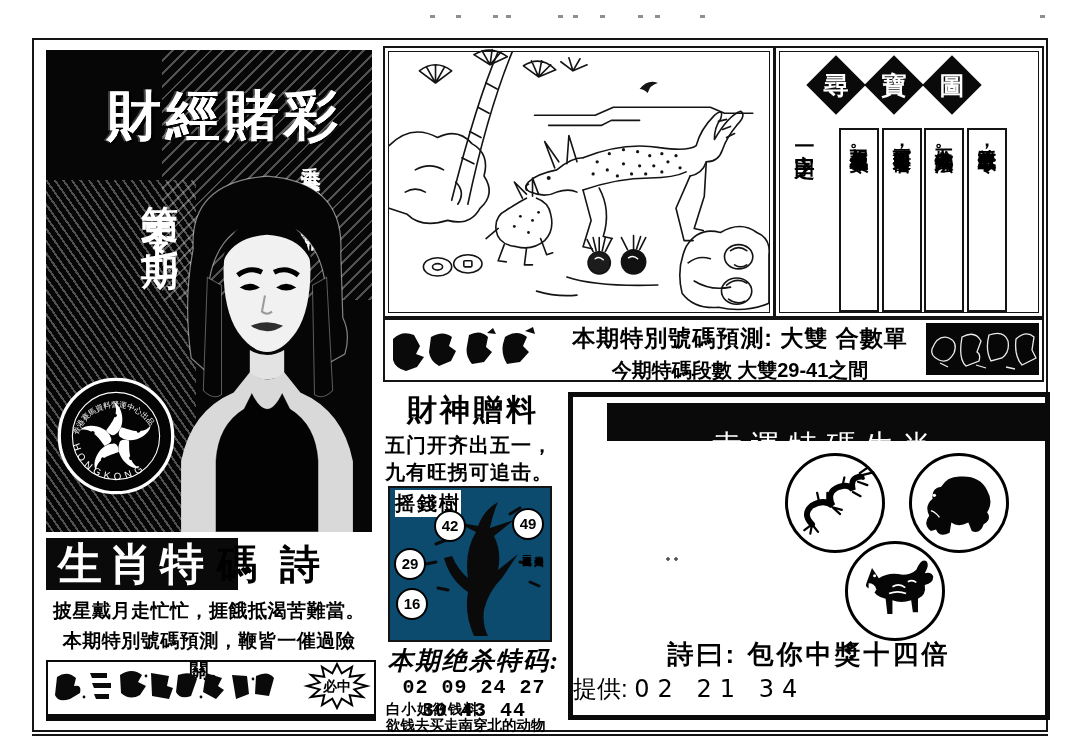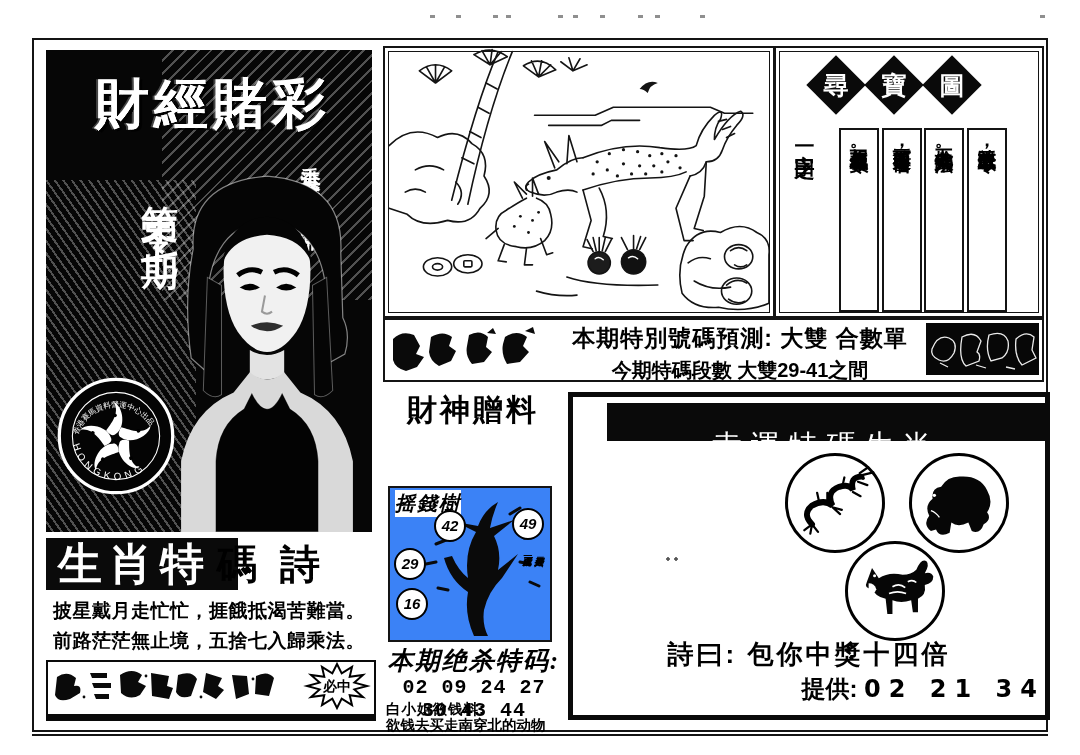--- a/index.html
+++ b/index.html
@@ -14,21 +14,21 @@
   #bottom-rule{left:32px;top:734px;width:1016px;height:2px;background:#141414;}
   .speck{position:absolute;top:15px;width:5px;height:3px;background:#8f8f8f;}
 
   
   #masthead{left:46px;top:50px;width:326px;height:482px;background:#060606;overflow:hidden;}
   .hatch1{right:0;top:0;width:210px;height:250px;
           background:repeating-linear-gradient(135deg,transparent 0 7px,rgba(255,255,255,.55) 7px 9px);opacity:.55;}
   .hatch2{left:0;top:130px;width:150px;height:352px;
           background:repeating-linear-gradient(55deg,transparent 0 5px,rgba(255,255,255,.5) 5px 7px);opacity:.6;}
   #m-title{left:0;top:22px;width:100%;text-align:center;font-size:54px;line-height:1;
-           font-weight:800;color:#fff;letter-spacing:5px;margin:4px;
+           font-weight:800;color:#fff;letter-spacing:5px;margin:16px;
            text-shadow:3px 2px 0 rgba(0,0,0,.8),-2px 0 0 rgba(255,255,255,.25);filter:contrast(1.5);}
   #m-issue{left:88px;top:126px;height:262px;font-size:37px;font-weight:700;color:#fff;letter-spacing:12px;}
   #m-pub{left:252px;top:100px;height:352px;font-size:20px;font-weight:600;color:#fff;letter-spacing:5px;}
   #portrait{left:116px;top:106px;width:210px;height:376px;}
   #emblem{left:10px;top:326px;width:120px;height:120px;}
 
   
   #zp-head{left:46px;top:538px;width:326px;height:52px;display:flex;align-items:center;
            background:linear-gradient(90deg,#0a0a0a 0 59%,#ffffff 59%);}
   #zp-head .seg1{color:#fff;font-size:44px;font-weight:900;letter-spacing:7px;margin-left:12px;filter:blur(.4px);}
@@ -59,42 +59,42 @@
   #band{left:383px;top:318px;width:657px;height:60px;border:2px solid #141414;background:#fff;}
   #band-center{position:absolute;left:165px;top:3px;width:380px;text-align:center;}
   #band-line1{font-size:23px;font-weight:800;letter-spacing:1px;}
   #band-line2{font-size:20px;font-weight:700;margin-top:3px;}
   #band-stamp-l{position:absolute;left:6px;top:7px;width:148px;height:46px;}
   #band-stamp-r{position:absolute;right:3px;top:3px;width:113px;height:52px;background:#070707;}
 
   
   #cs-title{left:386px;top:390px;width:174px;text-align:center;font-size:30px;font-weight:900;letter-spacing:3px;}
   #cs-tips{left:385px;top:432px;width:178px;font-size:20px;font-weight:800;line-height:27px;letter-spacing:1px;}
-  #tree-box{left:388px;top:486px;width:160px;height:152px;border:2px solid #141414;background:#3b82f6;font-style:italic;}
+  #tree-box{left:388px;top:486px;width:160px;height:152px;border:2px solid #141414;background:#0c4a6e;}
   #tree-label{position:absolute;left:5px;top:2px;font-size:20px;font-weight:700;letter-spacing:2px;background:#fff;z-index:2;}
   .tree-num{position:absolute;width:28px;height:28px;border:2px solid #000;border-radius:50%;background:#fff;
             text-align:center;line-height:28px;font-size:15px;font-weight:800;z-index:2;}
   .tree-note{position:absolute;writing-mode:vertical-rl;text-orientation:upright;font-size:9px;font-weight:700;
              letter-spacing:0;z-index:2;filter:blur(.3px);}
   #cs-kill-label{left:384px;top:644px;width:180px;text-align:center;font-size:25px;font-weight:900;
                  font-family:"Liberation Serif",serif;font-style:italic;letter-spacing:2px;}
   #cs-kill-nums{left:383px;top:676px;width:182px;text-align:center;font-size:20px;font-weight:800;letter-spacing:1px;
                 font-family:Liberation Mono, monospace;}
   #cs-lady-label{left:386px;top:700px;font-size:14.5px;font-weight:800;letter-spacing:1px;}
   #cs-lady-text{left:386px;top:716px;width:178px;font-size:14.5px;font-weight:800;}
 
   
   #lucky{left:568px;top:392px;width:472px;height:318px;border:5px solid #0a0a0a;background:#fff;}
   #lk-band{position:absolute;left:34px;right:0;top:6px;height:38px;background:#0a0a0a;
            display:flex;align-items:center;justify-content:center;}
   #lk-band span{color:#fff;font-size:30px;font-weight:400;letter-spacing:8px;filter:blur(.3px);margin-top:48px;}
   .zcirc{position:absolute;width:94px;height:94px;border:3px solid #000;border-radius:50%;background:#fff;
          display:flex;align-items:center;justify-content:center;}
   #lk-poem{position:absolute;left:0;right:0;top:240px;text-align:center;font-size:26px;font-weight:800;letter-spacing:3px;}
-  #lk-provide{position:absolute;left:0;right:0;top:276px;text-align:right;font-size:24px;font-weight:700;}
+  #lk-provide{position:absolute;left:0;right:0;top:276px;text-align:left;font-size:24px;font-weight:400;}
   #lk-provide .nums{letter-spacing:8px;font-family:"DejaVu Sans",sans-serif;}
   .dotpair{position:absolute;left:92px;top:160px;width:14px;height:4px;
            background:radial-gradient(circle at 3px 2px,#555 1.5px,transparent 2px),
                       radial-gradient(circle at 11px 2px,#555 1.5px,transparent 2px);}
 </style>
 </head>
 <body>
 
 <div id="page">
 
@@ -173,21 +173,21 @@
       <text font-size="9" fill="#fff" letter-spacing="4"><textPath href="#arcB" startOffset="8">HONGKONG</textPath></text>
     </svg>
   </section>
 
   <div id="zp-head" class="abs">
     <span class="seg1">生肖特</span>
     <span class="seg2">碼 詩</span>
   </div>
   <div id="zp-poem" class="abs">
     <div>披星戴月走忙忙，捱餓抵渴苦難當。</div>
-    <div>前路茫茫無止境，五捨七入歸乘法。</div>
+    <div>本期特別號碼預測，鞭皆一催過險關。</div>
   </div>
   <div id="zp-garbled" class="abs">
     <svg style="left:6px;top:5px;" width="238" height="38" viewBox="0 0 238 38">
       <path fill="#0a0a0a" d="M3,10 q10,-7 19,1 l-2,8 q8,-2 6,7 l-10,6 q-12,4 -15,-4 z
         M36,6 h17 v5 h-15 z M38,16 h19 v5 h-17 z M40,27 h15 v5 h-13 z
         M66,8 q12,-8 22,0 l-4,7 l8,4 l-6,9 q-10,6 -19,-2 z
         M97,6 l18,3 l-2,10 l6,2 l-4,11 l-17,-3 z
         M124,8 q14,-5 19,4 l-6,17 q-11,4 -15,-4 z
         M152,6 l16,5 l-4,8 l6,4 l-8,9 l-13,-7 z
         M178,8 l15,1 l2,18 l-13,5 z
@@ -338,20 +338,24 @@
           <path d="M36,14 q13,-7 19,4 l-4,11 q4,2 2,9 l-13,5 q-8,-7 -4,-29 z"></path>
           <path d="M63,12 q15,-5 19,6 q2,11 -6,17 l-11,3 q-6,-11 -2,-26 z"></path>
           <path d="M90,16 q10,-9 18,-2 l-2,13 l4,8 l-14,7 q-8,-9 -6,-26 z"></path>
           <path d="M14,40 l8,4 M50,42 l10,3 M80,44 l9,2"></path>
         </g>
       </svg>
     </div>
   </section>
 
   <div id="cs-title" class="abs smear">財神贈料</div>
+  <div id="cs-tips" class="abs smear">
+    <div>五门开齐出五一，</div>
+    <div>九有旺拐可追击。</div>
+  </div>
 
   <div id="tree-box" class="abs">
     <div id="tree-label">摇錢樹</div>
     <svg width="160" height="152" viewBox="0 0 160 152" style="position:absolute;left:0;top:0">
       <path d="M84,148 Q74,126 78,104 Q60,92 54,70 L62,68 Q68,82 78,90 Q74,64 86,44 L66,34 L88,38 Q94,22 108,14 Q102,28 100,40 L124,32 L104,48 Q112,64 108,82 L128,66 L112,90 Q98,104 94,122 Q92,136 98,148 Z" fill="#0a0a0a"></path>
       <g stroke="#0a0a0a" stroke-width="3" stroke-linecap="round">
         <path d="M46,56 l10,-4 M36,76 l10,-2 M120,26 l10,-6 M134,50 l10,-2 M130,74 l10,2 M48,100 l10,2 M140,94 l9,4"></path>
       </g>
     </svg>
     <div class="tree-num" style="left:44px;top:22px">42</div>

